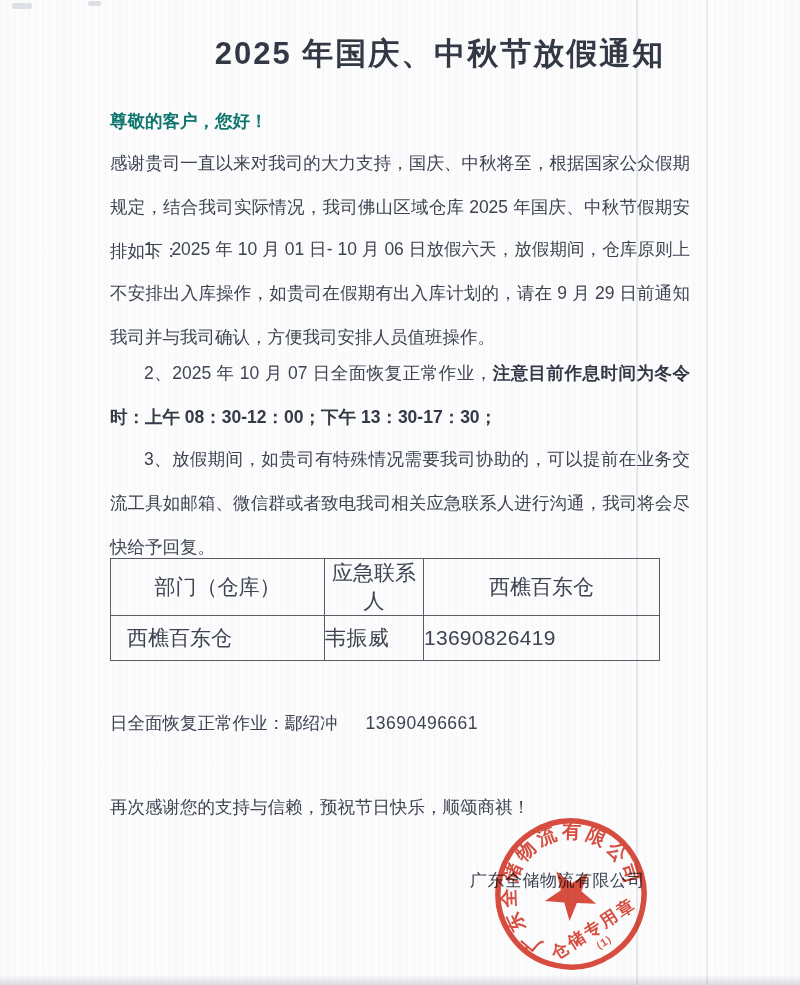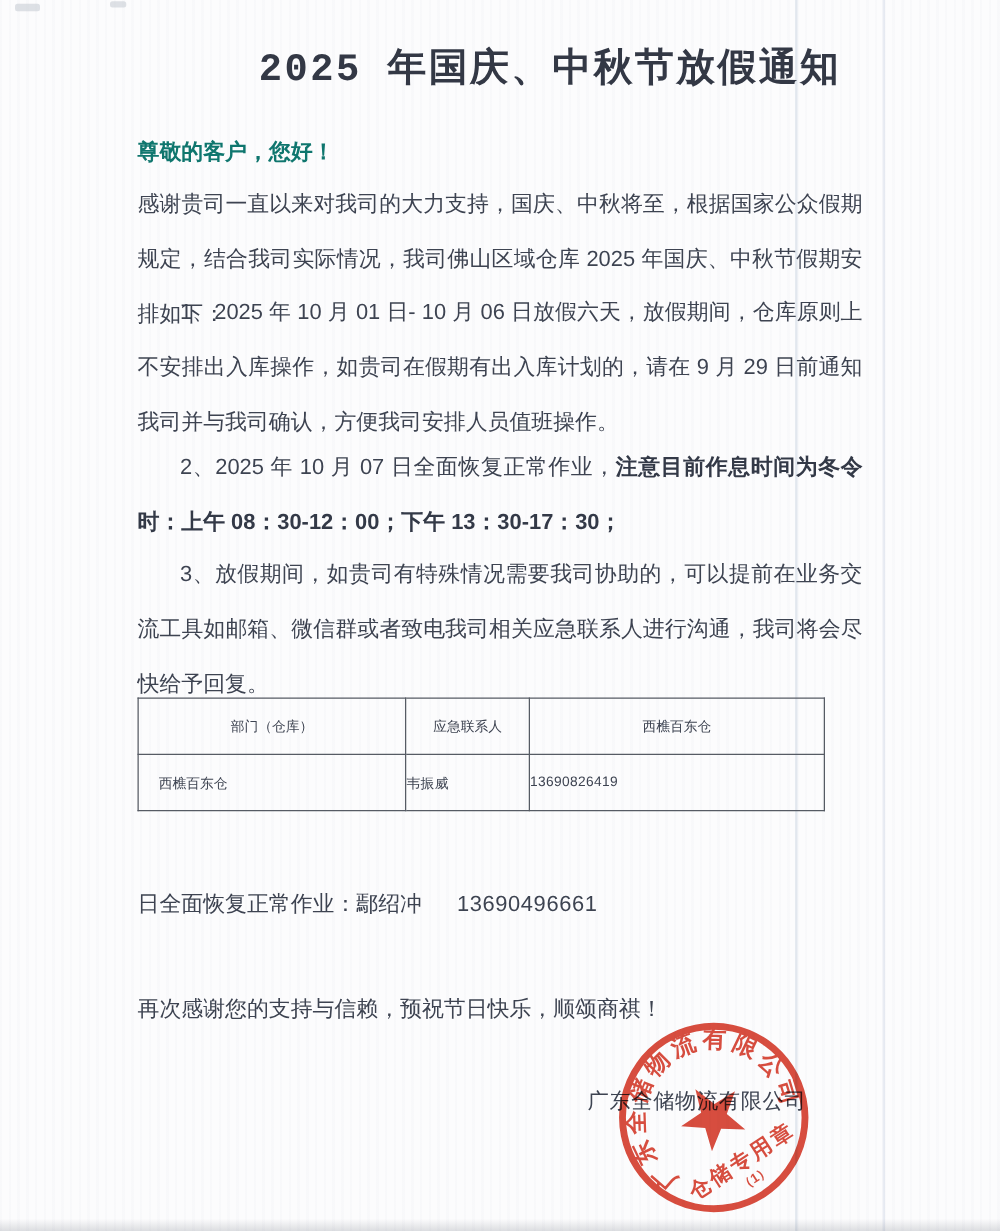--- a/index.html
+++ b/index.html
@@ -23,41 +23,41 @@
     content:"";position:absolute;left:0;right:0;bottom:0;height:10px;
     background:linear-gradient(rgba(0,0,0,0),rgba(120,125,135,0.25));
     pointer-events:none;
   }
   .scanline-v{position:absolute;top:0;bottom:0;width:2px;background:rgba(170,185,210,0.28);}
   .smudge{position:absolute;background:#b9bec8;opacity:.45;border-radius:2px;}
 
   .doc-title{
     position:absolute;top:33px;left:110px;width:660px;
     text-align:center;
-    font-family:Liberation Mono, monospace;
+    font-family:Liberation Sans, sans-serif;
     font-size:31px;font-weight:600;letter-spacing:2px;
     color:#333845;margin:0;
   }
   .content{position:absolute;left:110px;top:0;width:580px;}
   .content p{margin:0;position:absolute;width:580px;
     font-size:17.5px;line-height:44px;text-align:justify;}
   .greeting{top:99px;font-weight:700;color:#0f766e;}
   .intro{top:141px;}
   .item1{top:227px;text-indent:34px;}
   .item2{top:351px;text-indent:34px;}
   .item3{top:437px;text-indent:34px;}
   .bold-seg{font-weight:700;color:#333947;}
   .contact-line{top:701px;}
   .contact-line .phone{margin-left:28px;letter-spacing:.5px;}
   .closing{top:785px;}
 
   table.contacts{
     position:absolute;left:110px;top:558px;
     width:550px;border-collapse:collapse;table-layout:fixed;
-    font-size:11px;color:#3d4351;
+    font-size:21px;color:#3d4351;
   }
   table.contacts td,table.contacts th{
     border:1.6px solid #565b64;height:44px;
     font-weight:400;padding:0;
   }
   table.contacts col.c1{width:39%;}
   table.contacts col.c2{width:18%;}
   table.contacts col.c3{width:43%;}
   table.contacts th{text-align:center;}
   table.contacts td.dept{text-align:left;padding-left:16px;}

